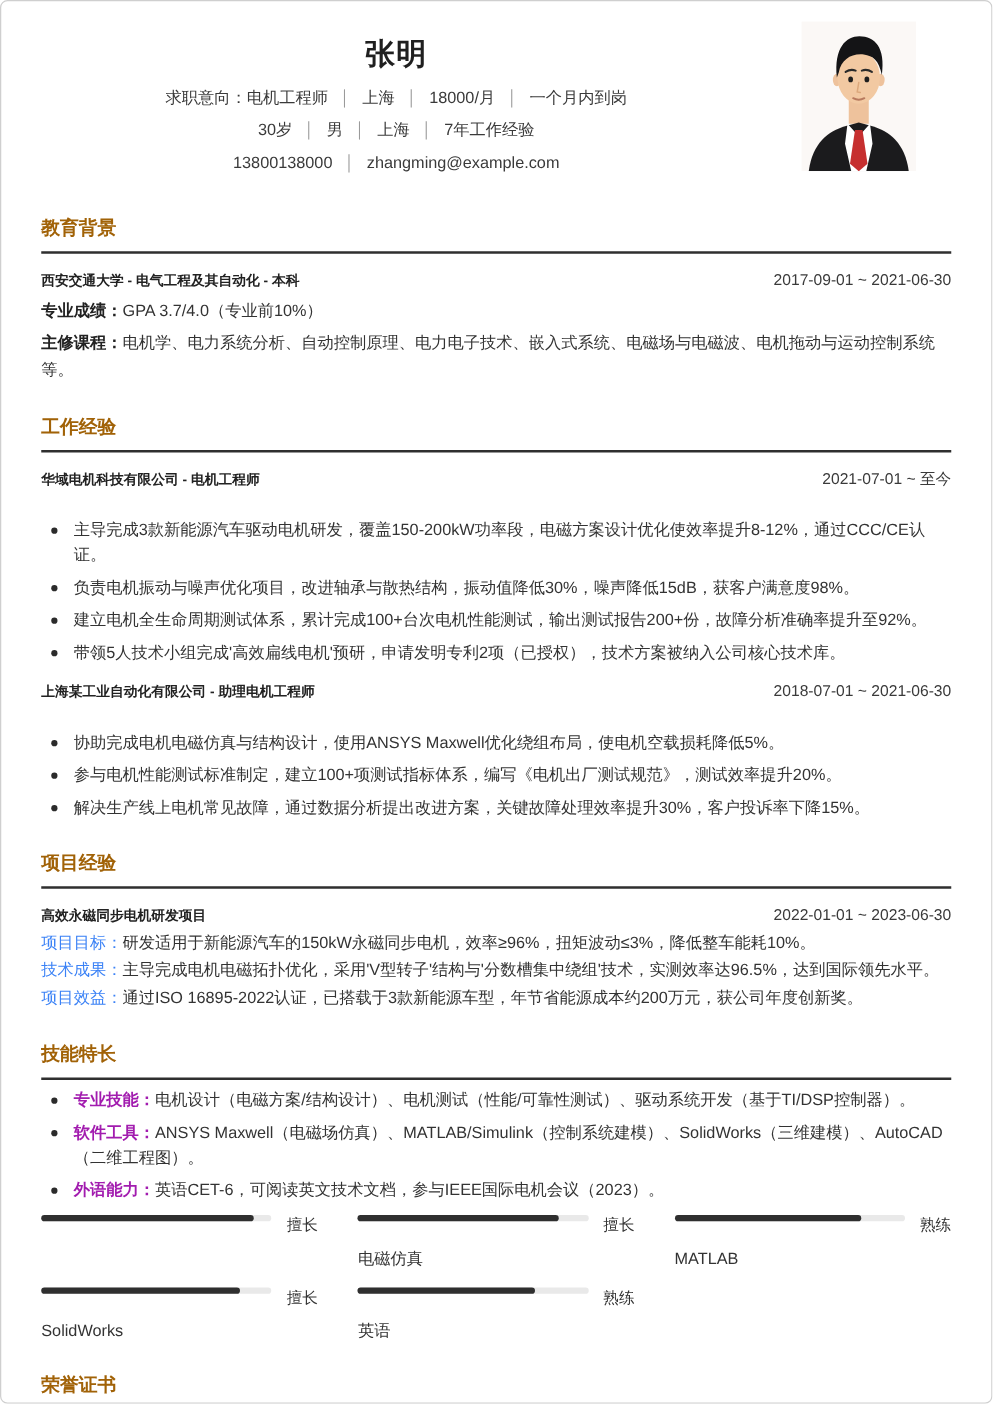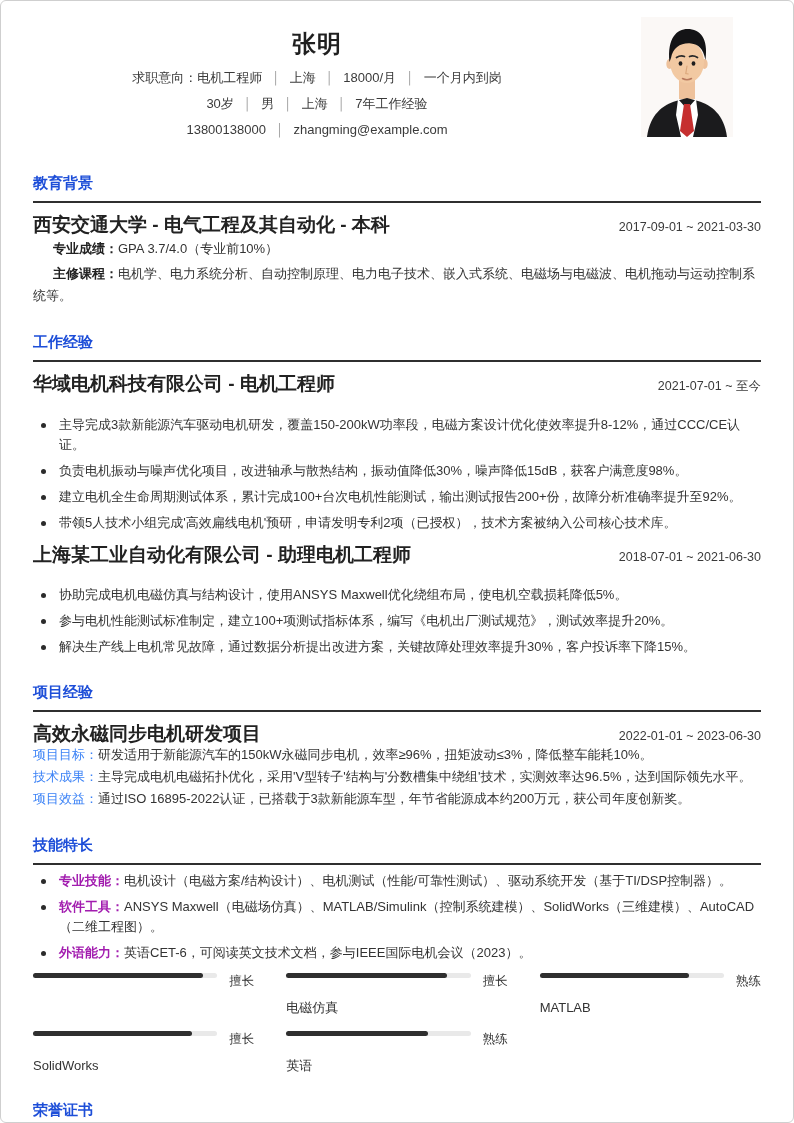--- a/index.html
+++ b/index.html
@@ -13,30 +13,30 @@
   .header{position:relative;}
   .header-text{margin-right:160px;text-align:center;}
   .name{margin:4px 0 0;font-size:24px;font-weight:700;color:#1f1f1f;letter-spacing:1px;line-height:30px;}
   .contact-row{margin-top:9px;font-size:13px;color:#3a3a3a;line-height:19px;}
   .contact-row + .contact-row{margin-top:6px;}
   .sep{color:#9a9a9a;margin:0 10px;font-size:12px;}
   .photo{position:absolute;top:-12px;right:28px;width:92px;height:120px;overflow:hidden;}
   
   .section{margin-top:24px;}
   .section.first{margin-top:32px;}
-  .sec-title{margin:0;font-size:15px;font-weight:700;color:#1d4ed8;line-height:22px;}
+  .sec-title{margin:0;font-size:15px;font-weight:700;color:#a16207;line-height:22px;}
   .rule{border-bottom:2px solid #2f2f2f;margin-top:7px;}
   .entry-head{display:flex;justify-content:space-between;align-items:baseline;margin-top:12px;}
-  .entry-title{font-size:19px;font-weight:700;color:#222;line-height:20px;}
+  .entry-title{font-size:11px;font-weight:700;color:#222;line-height:20px;}
   .entry-date{font-size:12.5px;color:#3a3a3a;white-space:nowrap;}
   .entry + .entry .entry-head{}
   .entry-line{margin:3px 0 0;font-size:13px;line-height:22px;color:#333;}
   .entry-line.tight{margin:0;}
   .line-label{color:#3b82f6;}
-  .line-label.bold{font-weight:700;color:#222;margin-left:20px;}
+  .line-label.bold{font-weight:700;color:#222;}
   ul.bullets{list-style:none;margin:20px 0 0;padding:0;}
   ul.bullets.loose{margin-top:6px;}
   li.bullet{position:relative;padding-left:26px;margin-bottom:6px;line-height:20px;font-size:13px;color:#333;}
   li.bullet::before{content:'';position:absolute;left:8px;top:8px;width:5px;height:5px;border-radius:50%;background:#2b2b2b;}
   li.bullet .line-label{font-weight:700;color:#a21caf;}
   
   .bars-grid{margin-top:10px;display:grid;grid-template-columns:repeat(3,1fr);column-gap:32px;row-gap:14px;}
   .bar-row{display:flex;}
   .bar-track{flex:1;height:5px;background:#e9e9e9;border-radius:3px;position:relative;}
   .bar-fill{position:absolute;left:0;top:0;height:5px;border-radius:3px;background:#2f2f2f;}
@@ -78,21 +78,21 @@
     </div>
   </div>
 
   <div class="section first">
     <h2 class="sec-title">教育背景</h2>
     <div class="rule"></div>
     <div id="education-entries">
         <div class="entry">
           <div class="entry-head">
             <span class="entry-title">西安交通大学 - 电气工程及其自动化 - 本科</span>
-            <span class="entry-date">2017-09-01 ~ 2021-03-30</span>
+            <span class="entry-date">2017-09-01 ~ 2021-06-30</span>
           </div>
           <p class="entry-line"><span class="line-label bold">专业成绩：</span>GPA 3.7/4.0（专业前10%）</p>
           <p class="entry-line"><span class="line-label bold">主修课程：</span>电机学、电力系统分析、自动控制原理、电力电子技术、嵌入式系统、电磁场与电磁波、电机拖动与运动控制系统等。</p>
         </div>
       </div>
   </div>
 
   <div class="section">
     <h2 class="sec-title">工作经验</h2>
     <div class="rule"></div>

